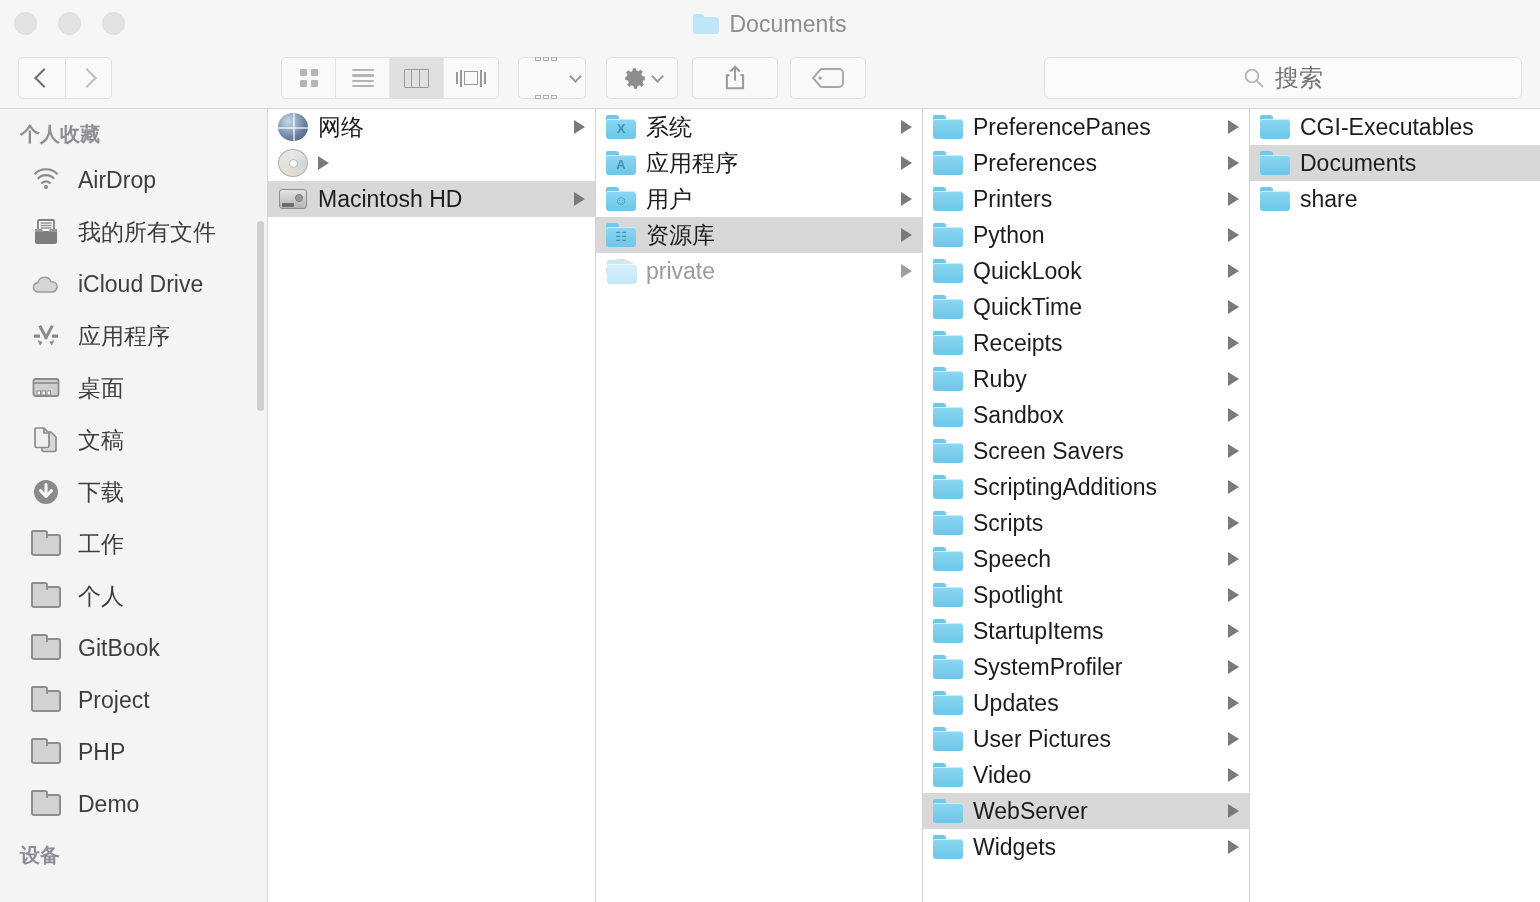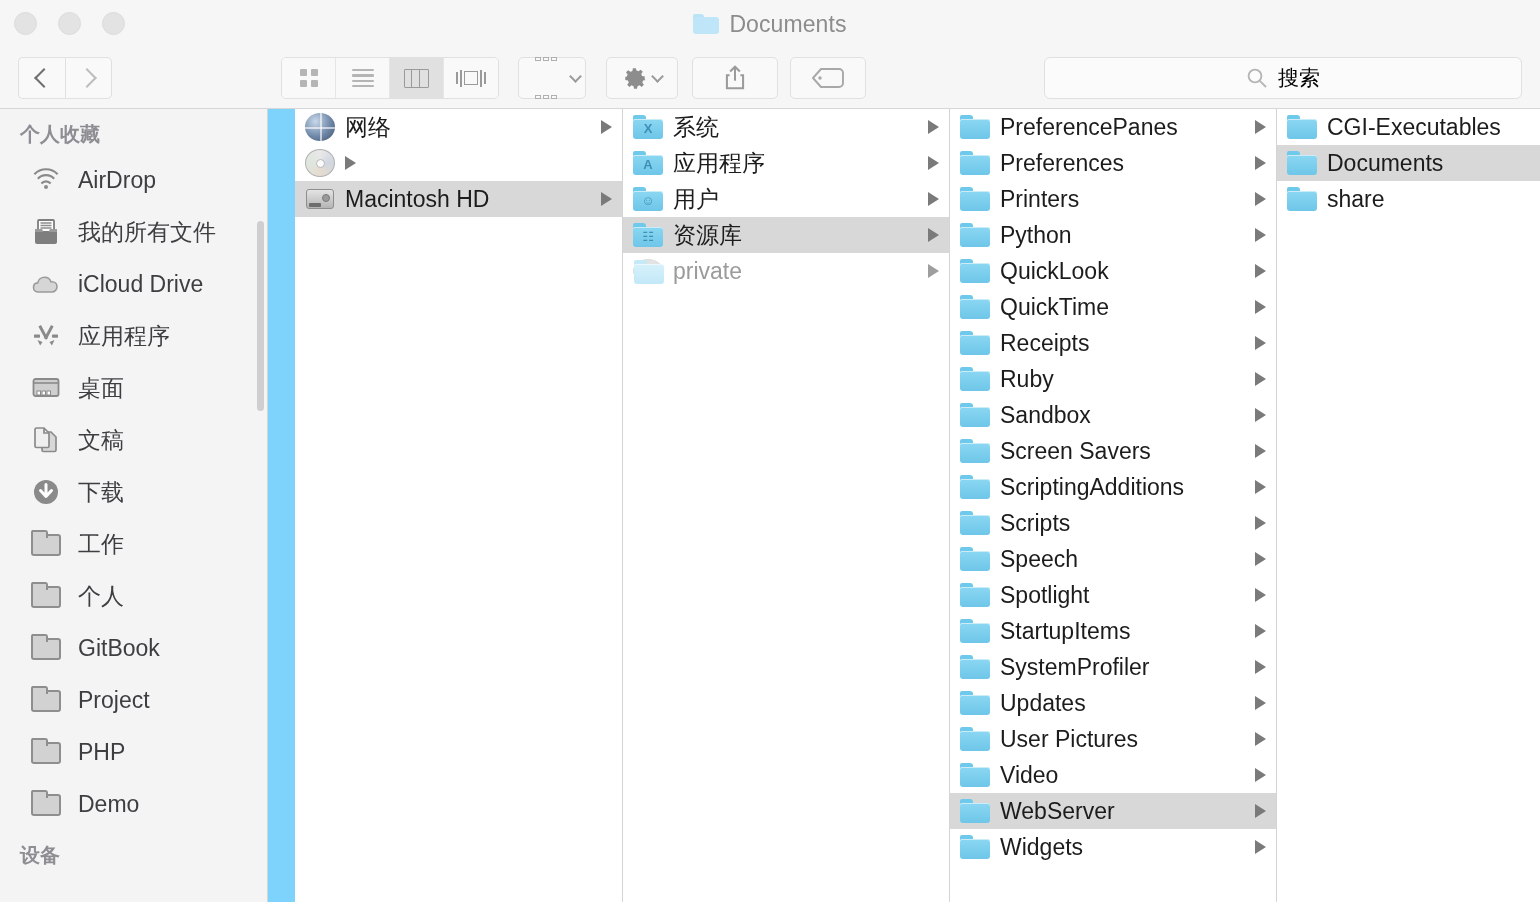--- a/index.html
+++ b/index.html
@@ -69,24 +69,24 @@
            transform:rotate(-45deg); margin-top:-4px; }
 
   .gearbtn { left:606px; width:72px; }
   .gear-wrap { display:flex; align-items:center; gap:5px; }
   .sharebtn { left:692px; width:86px; }
   .tagbtn   { left:790px; width:76px; }
 
   .searchbox { position:absolute; right:18px; top:10px; width:478px; height:42px;
                background:#fbfbfb; border:1px solid #e0e0e0; border-radius:6px;
                display:flex; align-items:center; justify-content:center; gap:10px; }
-  .search-ph { font-size:21px; color:#000000; }
-
-  
-  .content { flex:1 1 auto; display:flex; min-height:0; background:#7dd3fc;gap:27px; }
+  .search-ph { font-size:24px; color:#737373; }
+
+  
+  .content { flex:1 1 auto; display:flex; min-height:0; background:#7dd3fc; }
 
   
   .sidebar { width:268px; flex:0 0 268px; background:#f4f4f4;
              border-right:1px solid #d4d4d4; position:relative; overflow:hidden; }
   .sb-header { font-size:20px; color:#8d8d93; font-weight:bold; padding:12px 0 6px 20px; }
   .sb-item { height:52px; display:flex; align-items:center; padding-left:30px; gap:16px; }
   .sb-label { font-size:23px; color:#3e3e42; white-space:nowrap; }
   .sb-ico { width:32px; height:32px; flex:0 0 32px; position:relative; }
   .sb-scroll { position:absolute; right:3px; top:112px; width:7px; height:190px;
                background:#cfcfcf; border-radius:4px; }

